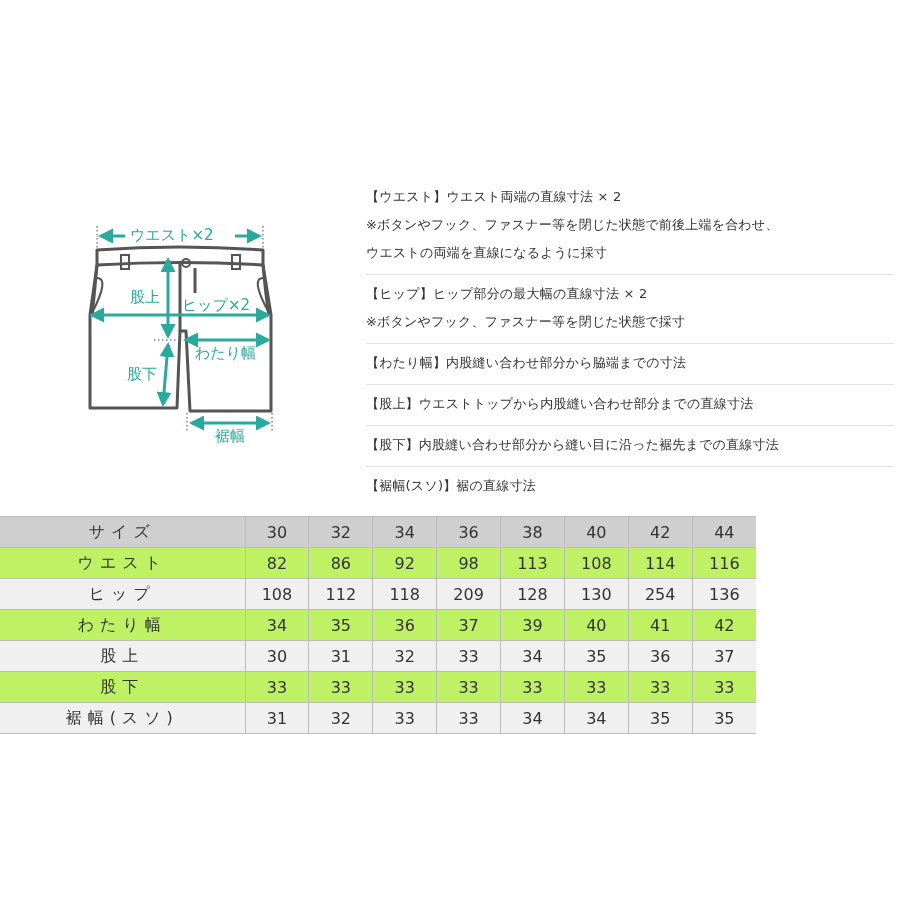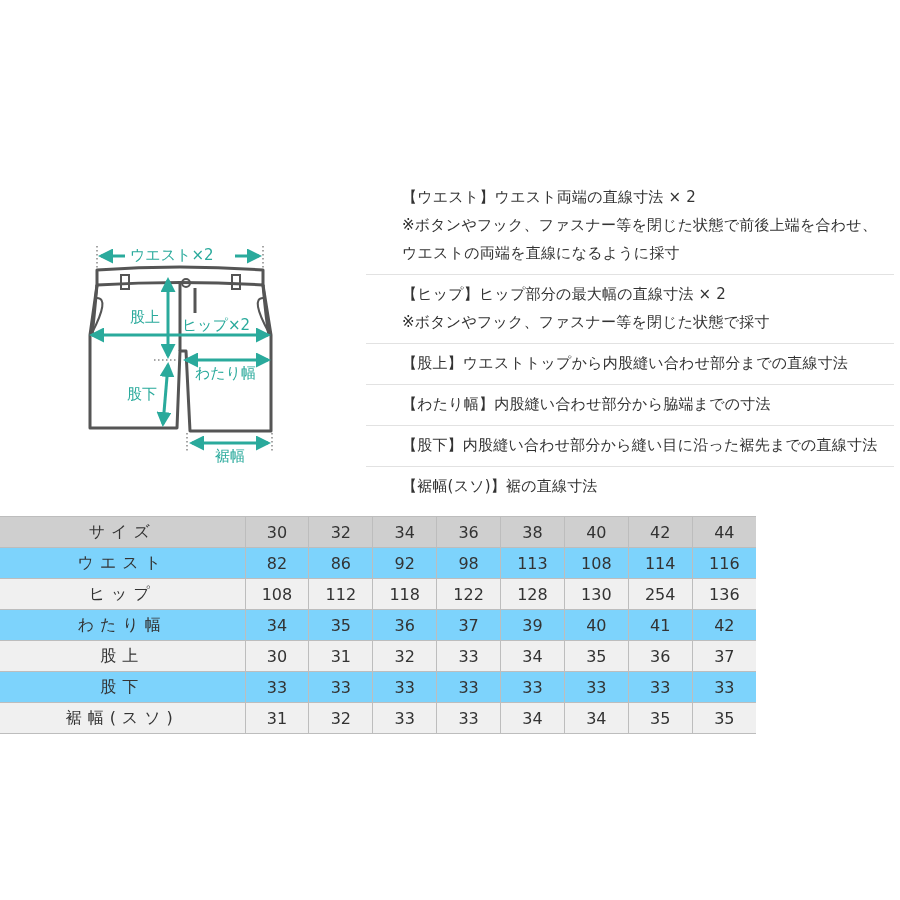--- a/index.html
+++ b/index.html
@@ -1,35 +1,35 @@
 <!DOCTYPE html>
 <html><head>
 <meta charset="utf-8">
 <style>
   html, body { margin: 0; padding: 0; background: #ffffff; }
   body { width: 900px; height: 900px; position: relative; overflow: hidden;
          font-family: "DejaVu Sans", "Liberation Sans", sans-serif; color: #333333; }
 
   
-  .diagram { position: absolute; left: 80px; top: 238px; width: 200px; height: 230px; }
+  .diagram { position: absolute; left: 80px; top: 218px; width: 200px; height: 230px; }
   .diagram svg { position: absolute; left: 0; top: 0; }
   .dlabel { position: absolute; color: #2aaa9c; font-size: 15px; line-height: 1; white-space: nowrap; }
 
   
   .desc { position: absolute; left: 366px; top: 178px; width: 528px; }
   .desc-block { border-bottom: 1px solid #e2e2e2; padding: 5px 0 7px 0; }
   .desc-block:last-child { border-bottom: none; }
-  .desc-line { font-size: 15px; line-height: 28px; color: #333333; white-space: nowrap; letter-spacing: 0.2px; margin-left: 36px; }
+  .desc-line { font-size: 13px; line-height: 28px; color: #333333; white-space: nowrap; letter-spacing: 0.2px; }
 
   
   .size-table { position: absolute; left: 0; top: 516px; width: 756px; border-collapse: collapse; table-layout: fixed; }
   .size-table td { height: 30px; border: 1px solid #bdbdbd; text-align: center; font-size: 16px; color: #333333; padding: 0; }
   .size-table td.label { letter-spacing: 6px; }
   .size-table tr.head td { background: #cfcfcf; }
-  .size-table tr.white td { background: #7dd3fc; margin-top: 36px; }
+  .size-table tr.white td { background: #bef264; margin-top: 36px; }
   .size-table tr.gray td { background: #f0f0f0; margin-left: 23px; }
   .size-table td:first-child { border-left: none; }
   .size-table td:last-child { border-right: none; }
 </style>
 </head>
 <body>
 
 <div class="diagram">
   <svg width="200" height="230" viewBox="0 0 200 230">
     <defs>
@@ -84,24 +84,24 @@
   <div class="desc-block">
     <div class="desc-line">【ウエスト】ウエスト両端の直線寸法 × 2</div>
     <div class="desc-line">※ボタンやフック、ファスナー等を閉じた状態で前後上端を合わせ、</div>
     <div class="desc-line">ウエストの両端を直線になるように採寸</div>
   </div>
   <div class="desc-block">
     <div class="desc-line">【ヒップ】ヒップ部分の最大幅の直線寸法 × 2</div>
     <div class="desc-line">※ボタンやフック、ファスナー等を閉じた状態で採寸</div>
   </div>
   <div class="desc-block">
+    <div class="desc-line">【わたり幅】内股縫い合わせ部分から脇端までの寸法</div>
+  </div>
+  <div class="desc-block">
     <div class="desc-line">【股上】ウエストトップから内股縫い合わせ部分までの直線寸法</div>
-  </div>
-  <div class="desc-block">
-    <div class="desc-line">【わたり幅】内股縫い合わせ部分から脇端までの寸法</div>
   </div>
   <div class="desc-block">
     <div class="desc-line">【股下】内股縫い合わせ部分から縫い目に沿った裾先までの直線寸法</div>
   </div>
   <div class="desc-block">
     <div class="desc-line">【裾幅(スソ)】裾の直線寸法</div>
   </div>
 </div>
 
 <table class="size-table">
@@ -137,21 +137,21 @@
       <td>113</td>
       <td>108</td>
       <td>114</td>
       <td>116</td>
     </tr>
     <tr class="gray">
       <td class="label">ヒップ</td>
       <td>108</td>
       <td>112</td>
       <td>118</td>
-      <td>122</td>
+      <td>209</td>
       <td>128</td>
       <td>130</td>
       <td>254</td>
       <td>136</td>
     </tr>
     <tr class="white">
       <td class="label">わたり幅</td>
       <td>34</td>
       <td>35</td>
       <td>36</td>

